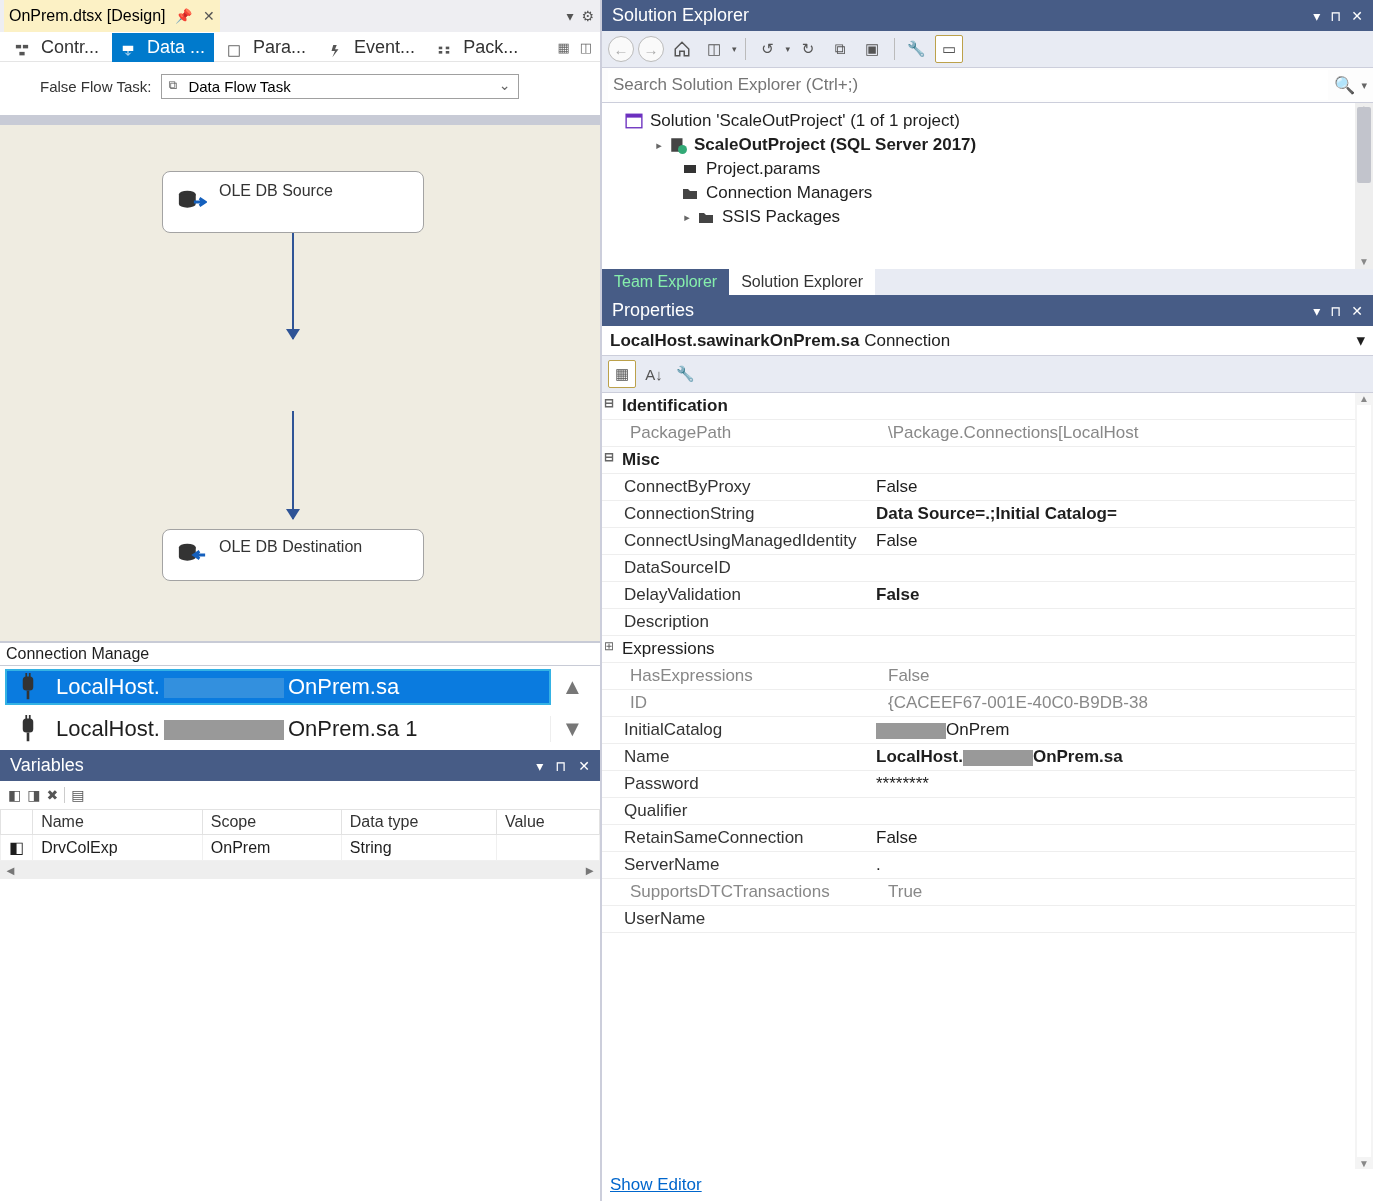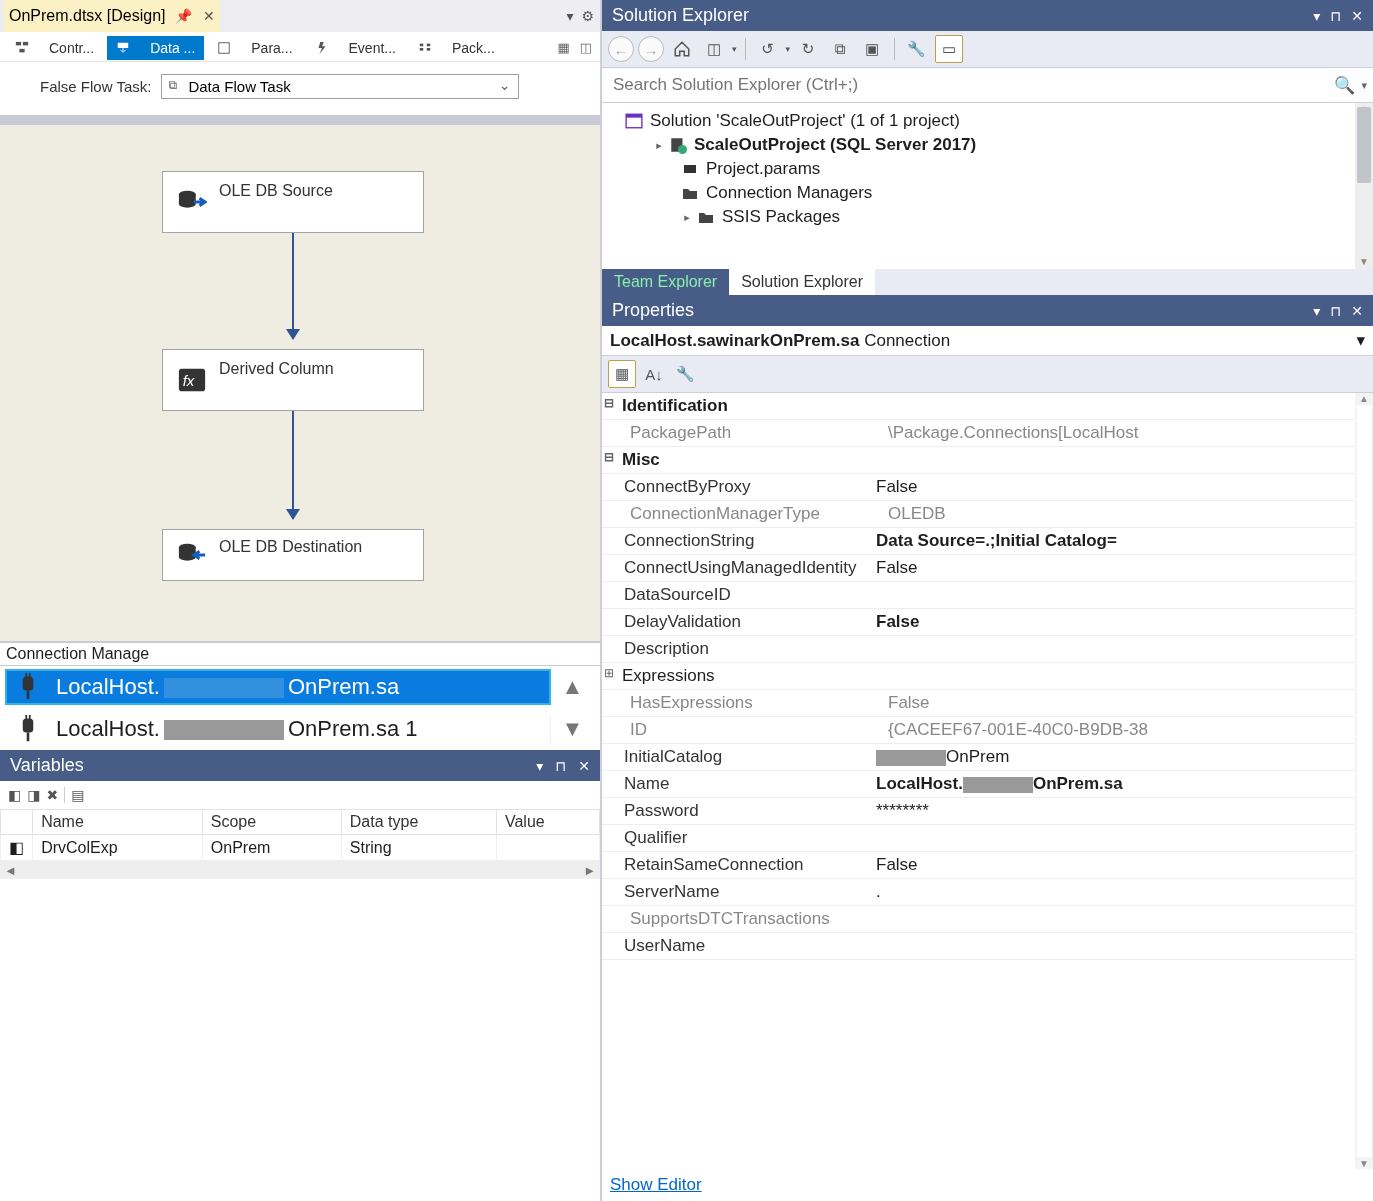--- a/index.html
+++ b/index.html
@@ -22,41 +22,41 @@
     background: #fcf1c5; padding: 4px 5px; font-size: 16px; display:flex; align-items:center;
     height: 32px; gap:10px;
   }
   .doc-tab .title { color:#000; }
   .pin-icon, .close-x { font-size:14px; color:#555; }
   .doc-right-icons { margin-left:auto; display:flex; gap:8px; padding-right:6px; color:#555;}
   .doc-right-icons span { font-size:14px; }
 
   
   .designer-tabs { display:flex; align-items:center; background:#fff; height:30px; border-bottom:1px solid #e5e5e5; padding:2px 0 0 6px; gap:4px;}
-  .dtab { display:flex; align-items:center; gap:20px; padding:3px 8px; font-size:14px; color:#333; border:1px solid transparent;}
+  .dtab { display:flex; align-items:flex-end; gap:12px; padding:3px 8px; font-size:18px; color:#333; border:1px solid transparent;}
   .dtab.active { background:#007acc; color:#fff; border-color:#007acc;}
   .dtab-icon { width:14px; height:14px; }
 
   
   .dft-row { display:flex; align-items:center; padding:12px 10px 16px 40px; font-size:15px; color:#333; background:#fff;}
   .dft-label { margin-right:10px; }
   .dft-select {
     flex:0 0 358px; border:1px solid #a0a0a0; padding:3px 24px 3px 26px; font-size:15px;
     background:#fff; position:relative; color:#000;
   }
   .dft-select::after { content:"⌄"; position:absolute; right:8px; top:2px; color:#666; font-size:14px;}
   .dft-select::before { content:"⧉"; position:absolute; left:6px; top:3px; color:#555; font-size:12px;}
 
   .gray-sep { height:10px; background:#c8cbd6; }
 
   
   .canvas { flex:0 0 auto; height:516px; background:#efece1; position:relative; }
   .node {
     position:absolute; left:162px; width:262px; background:#fff; border:1px solid #a3a3a3;
-    border-radius:0; padding:10px 12px 10px 56px; font-size:16px; color:#333;
+    border-radius:8px; padding:10px 12px 10px 56px; font-size:16px; color:#333;
     box-shadow: 0 0 0 rgba(0,0,0,0);
   }
   .node.src { top:46px; height:62px;}
   .node.der { top:224px; height:62px;}
   .node.dest{ top:404px; height:52px; padding-top:8px;}
   .node .icon { position:absolute; left:14px; top:50%; transform:translateY(-50%); width:30px; height:30px; }
   .arrow {
     position:absolute; left:292px; width:2px; background:#2f5496;
   }
   .arrow1 { top:108px; height:106px;}
@@ -227,27 +227,20 @@
     <div class="canvas">
       <div class="node src">
         <svg class="icon" viewBox="0 0 32 32">
             <ellipse cx="11" cy="8" rx="9" ry="4" fill="#333"></ellipse>
             <path d="M2 8 v10 a9 4 0 0 0 18 0 V8" fill="#333"></path>
             <path d="M18 16 h10 M24 12 l6 4 -6 4" stroke="#1560bd" stroke-width="3" fill="none"></path>
           </svg>
         <span>OLE DB Source</span>
       </div>
       <div class="arrow arrow1"></div>
-      <div class="node der">
-        <svg class="icon" viewBox="0 0 32 32">
-            <rect x="2" y="4" width="28" height="24" rx="3" fill="#333"></rect>
-            <text x="6" y="22" font-size="16" font-style="italic" fill="#fff">fx</text>
-          </svg>
-        <span>Derived Column</span>
-      </div>
       <div class="arrow arrow2"></div>
       <div class="node dest">
         <svg class="icon" viewBox="0 0 32 32">
             <ellipse cx="11" cy="8" rx="9" ry="4" fill="#333"></ellipse>
             <path d="M2 8 v10 a9 4 0 0 0 18 0 V8" fill="#333"></path>
             <path d="M30 16 h-10 M24 12 l-6 4 6 4" stroke="#1560bd" stroke-width="3" fill="none"></path>
           </svg>
         <span>OLE DB Destination</span>
       </div>
     </div>
@@ -443,24 +436,20 @@
             <div class="prop-val gray">\Package.Connections[LocalHost</div>
           </div>
         <div class="prop-row">
             <div class="prop-cat">Misc</div>
           </div>
         <div class="prop-row">
             <div class="prop-name">ConnectByProxy</div>
             <div class="prop-val">False</div>
           </div>
         <div class="prop-row">
-            <div class="prop-name gray">ConnectionManagerType</div>
-            <div class="prop-val gray">OLEDB</div>
-          </div>
-        <div class="prop-row">
             <div class="prop-name">ConnectionString</div>
             <div class="prop-val bold">Data Source=.;Initial Catalog=</div>
           </div>
         <div class="prop-row">
             <div class="prop-name">ConnectUsingManagedIdentity</div>
             <div class="prop-val">False</div>
           </div>
         <div class="prop-row">
             <div class="prop-name">DataSourceID</div>
             <div class="prop-val"></div>
@@ -503,20 +492,21 @@
         <div class="prop-row">
             <div class="prop-name">RetainSameConnection</div>
             <div class="prop-val">False</div>
           </div>
         <div class="prop-row">
             <div class="prop-name">ServerName</div>
             <div class="prop-val">.</div>
           </div>
         <div class="prop-row">
             <div class="prop-name gray">SupportsDTCTransactions</div>
+            <div class="prop-val gray">True</div>
           </div>
         <div class="prop-row">
             <div class="prop-name">UserName</div>
             <div class="prop-val"></div>
           </div>
         <div class="prop-scrollbar">
           <span class="arr" style="top:0;">▲</span>
             <div class="thumb"></div>
             <span class="arr bottom">▼</span>
         </div>

